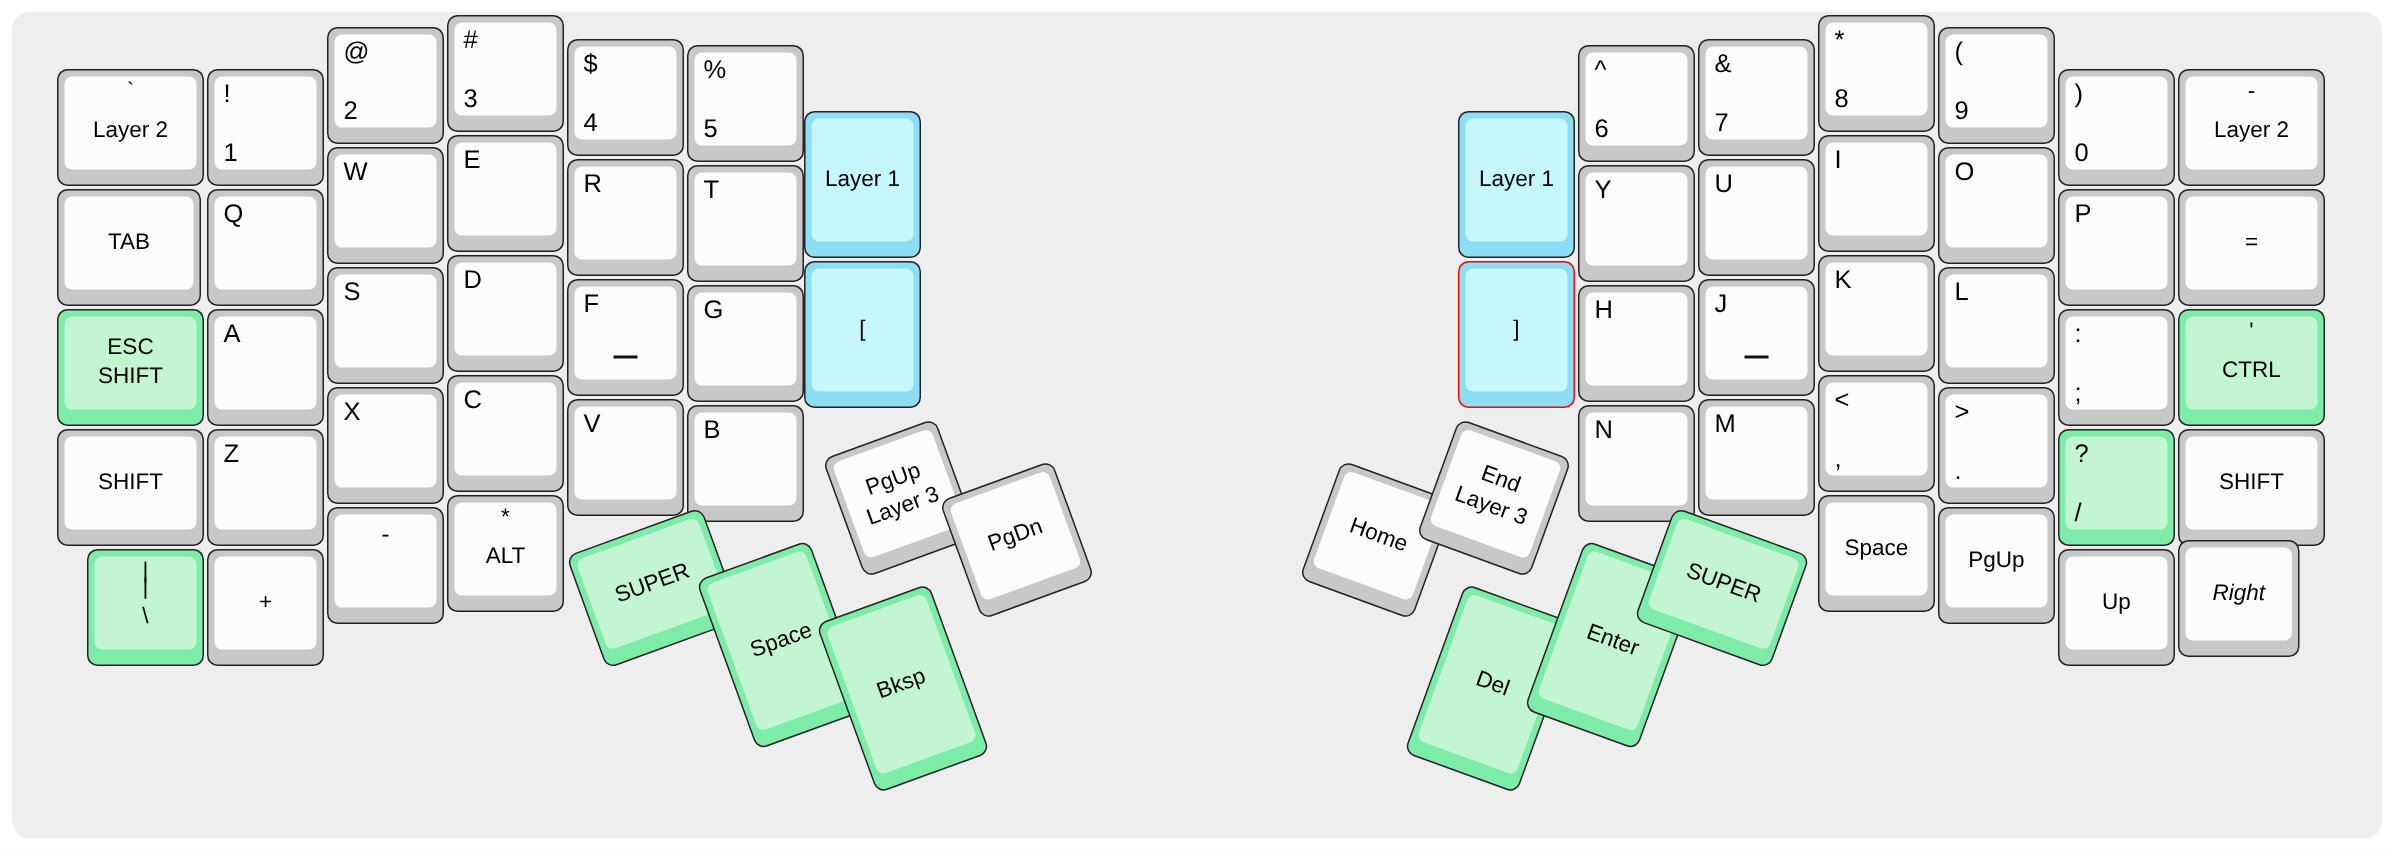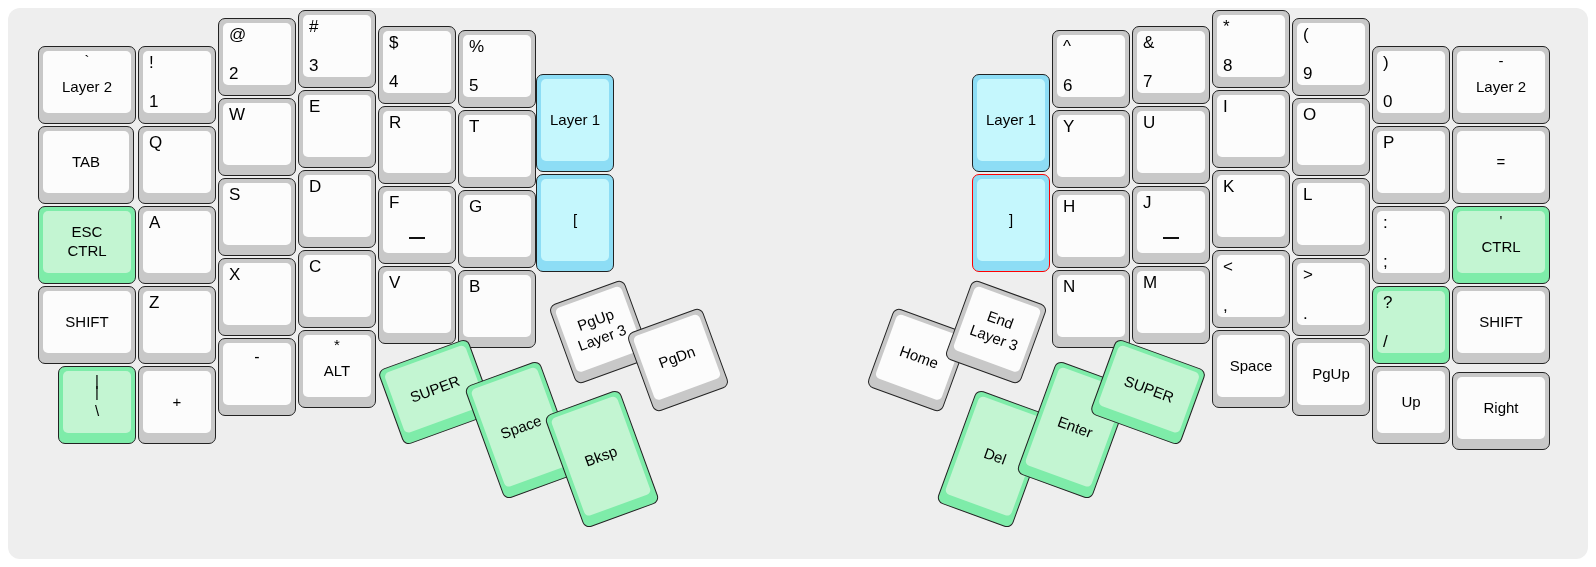--- a/index.html
+++ b/index.html
@@ -84,21 +84,21 @@
         </div>
       </div>
       <div class="key gray" style="left: 38px; top: 126px; width: 96px; height: 78px; text-decoration: underline;">
         <div class="cap">
           <div class="lg ctr">TAB</div>
         </div>
       </div>
       <div class="key green" style="left: 38px; top: 206px; width: 98px; height: 78px;">
         <div class="cap">
           <div class="lg ctr2">ESC
-CTRL</div>
+SHIFT</div>
         </div>
       </div>
       <div class="key gray" style="left: 38px; top: 286px; width: 98px; height: 78px;">
         <div class="cap">
           <div class="lg ctr">SHIFT</div>
         </div>
       </div>
       <div class="key green" style="left: 58px; top: 366px; width: 78px; height: 78px;">
         <div class="cap">
           <div class="lg tc">|</div>
@@ -414,21 +414,21 @@
         <div class="cap">
           <div class="lg tc">'</div>
           <div class="lg ctr" style="top: 58%;">CTRL</div>
         </div>
       </div>
       <div class="key gray" style="left: 1452px; top: 286px; width: 98px; height: 78px;">
         <div class="cap">
           <div class="lg ctr">SHIFT</div>
         </div>
       </div>
-      <div class="key gray" style="left: 1452px; top: 372px; width: 98px; height: 78px;">
+      <div class="key gray" style="left: 1452px; top: 360px; width: 81px; height: 78px; font-style: italic;">
         <div class="cap">
           <div class="lg ctr">Right</div>
         </div>
       </div>
       <div class="key gray rot" style="left: 878px; top: 318px; width: 80px; height: 84px; transform: rotate(20deg);">
         <div class="cap">
           <div class="lg ctr">Home</div>
         </div>
       </div>
       <div class="key gray rot" style="left: 956px; top: 290px; width: 80px; height: 84px; transform: rotate(20deg);">

